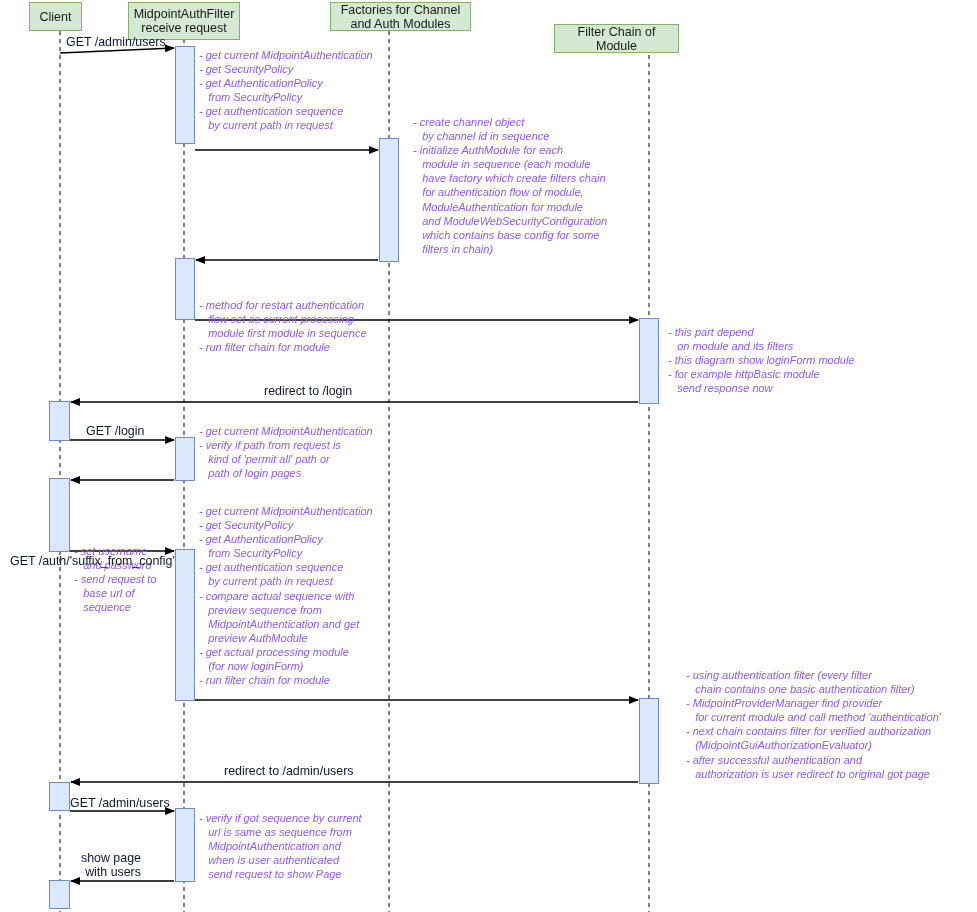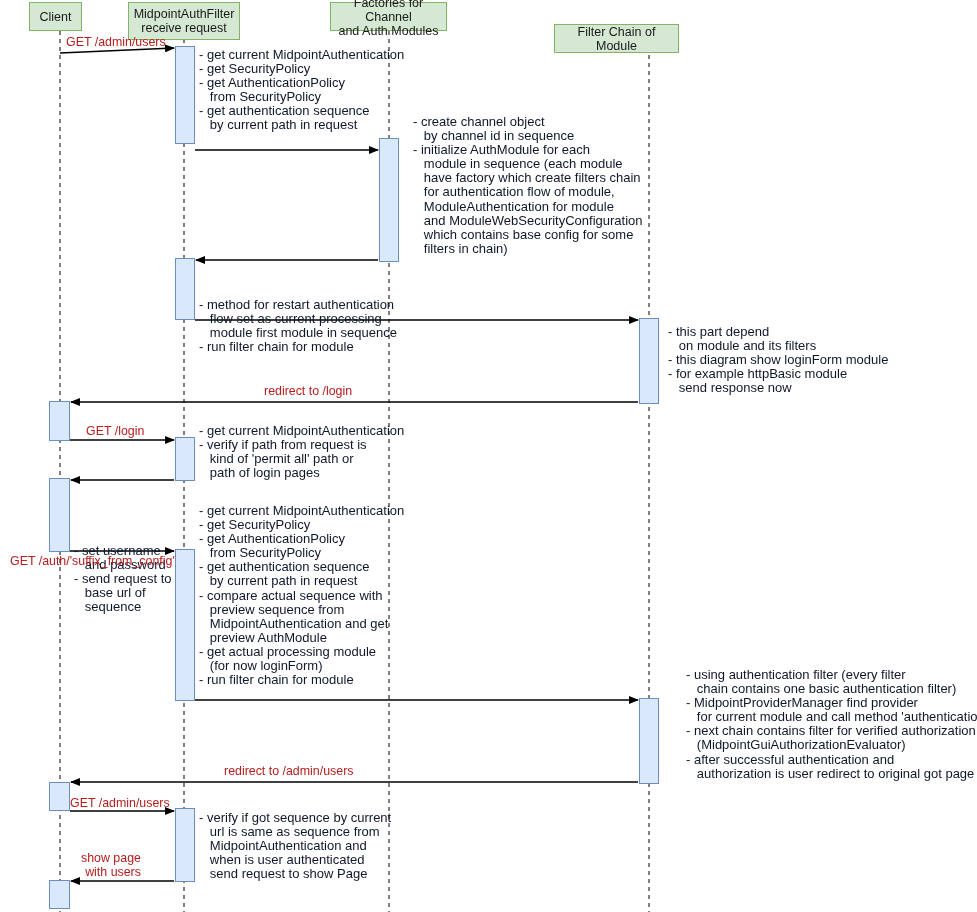--- a/index.html
+++ b/index.html
@@ -41,30 +41,31 @@
     padding: 2px 3px;
   }
   .activation {
     position: absolute;
     box-sizing: border-box;
     background: #dae8fc;
     border: 1px solid #6c8ebf;
   }
   .note {
     position: absolute;
-    font-size: 13px;
+    font-size: 11px;
     line-height: 14.1px;
     white-space: pre;
-    color: #0f172a;
+    color: #8b5cf6;
+    font-style: italic;
   }
   .msg-label {
     position: absolute;
     font-size: 12.4px;
     line-height: 14.1px;
-    color: #b91c1c;
+    color: #0f172a;
     white-space: pre;
   }
   .msg-label.center {
     text-align: right;
   }
 </style>
 </head>
 <body>
 
 <div id="diagram">
@@ -97,21 +98,21 @@
         <line x1="638" y1="782" x2="71" y2="782" stroke="#000000" stroke-width="1.3" marker-end="url(#arrow-left)"></line>
         <line x1="70" y1="811" x2="174" y2="811" stroke="#000000" stroke-width="1.3" marker-end="url(#arrow-right)"></line>
         <line x1="174" y1="881" x2="71" y2="881" stroke="#000000" stroke-width="1.3" marker-end="url(#arrow-left)"></line>
       </g>
   </svg>
 
   <div id="participants-layer">
       <div class="participant" style="left: 29px; top: 2px; width: 53px; height: 29px;">Client</div>
       <div class="participant" style="left: 128px; top: 2px; width: 112px; height: 38px;">MidpointAuthFilter
 receive request</div>
-      <div class="participant" style="left: 330px; top: 2px; width: 117px; height: 29px;">Factories for Channel
+      <div class="participant" style="left: 330px; top: 2px; width: 141px; height: 29px;">Factories for Channel
 and Auth Modules</div>
       <div class="participant" style="left: 554px; top: 2px; width: 125px; height: 29px; margin-top: 22px;">Filter Chain of Module</div>
     </div>
   <div id="activations-layer">
       <div class="activation" style="left: 175px; top: 46px; width: 20px; height: 98px;"></div>
       <div class="activation" style="left: 379px; top: 138px; width: 20px; height: 124px;"></div>
       <div class="activation" style="left: 175px; top: 258px; width: 20px; height: 62px;"></div>
       <div class="activation" style="left: 639px; top: 318px; width: 20px; height: 86px;"></div>
       <div class="activation" style="left: 49px; top: 401px; width: 21px; height: 40px;"></div>
       <div class="activation" style="left: 175px; top: 437px; width: 20px; height: 44px;"></div>

